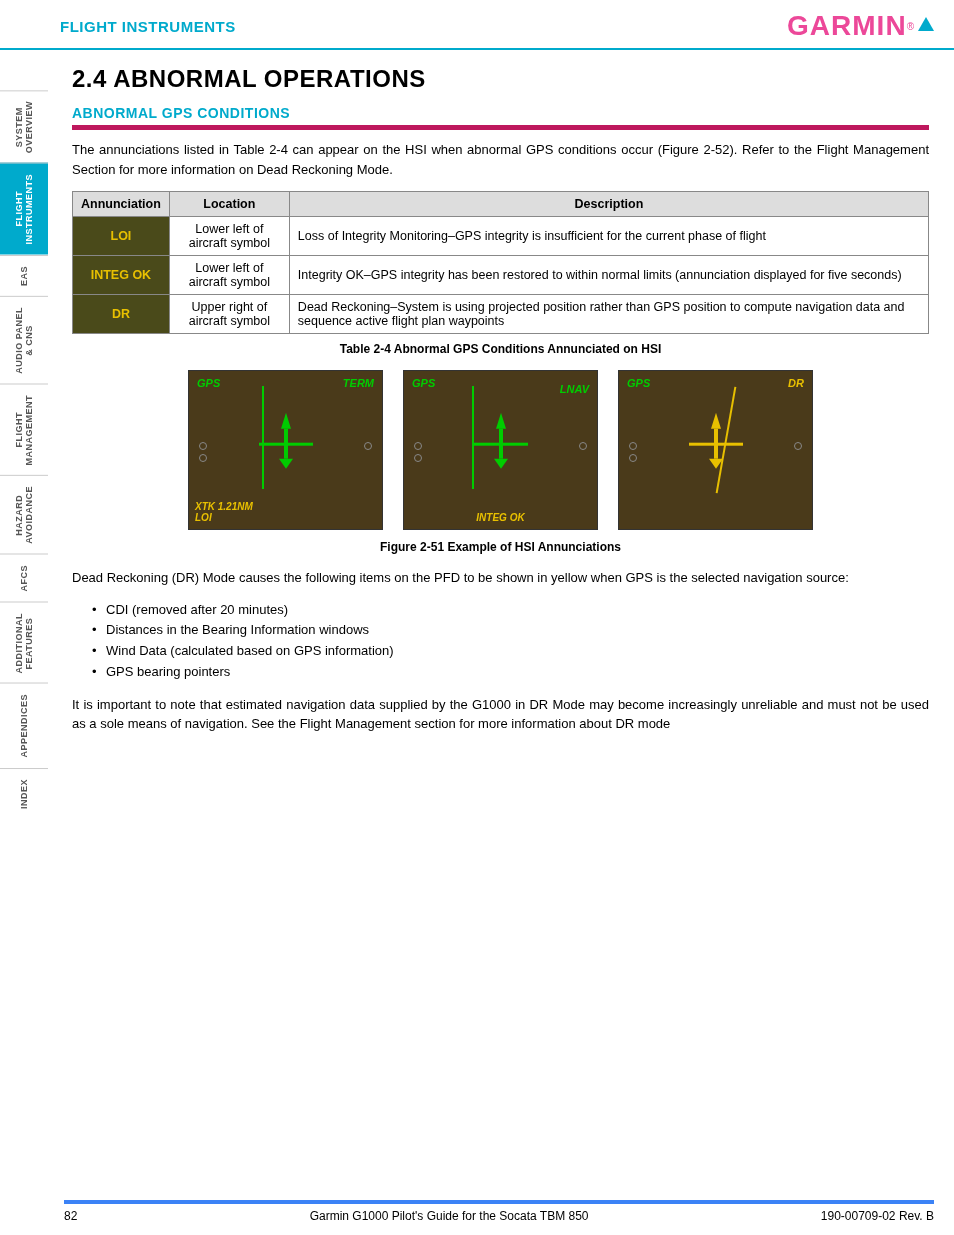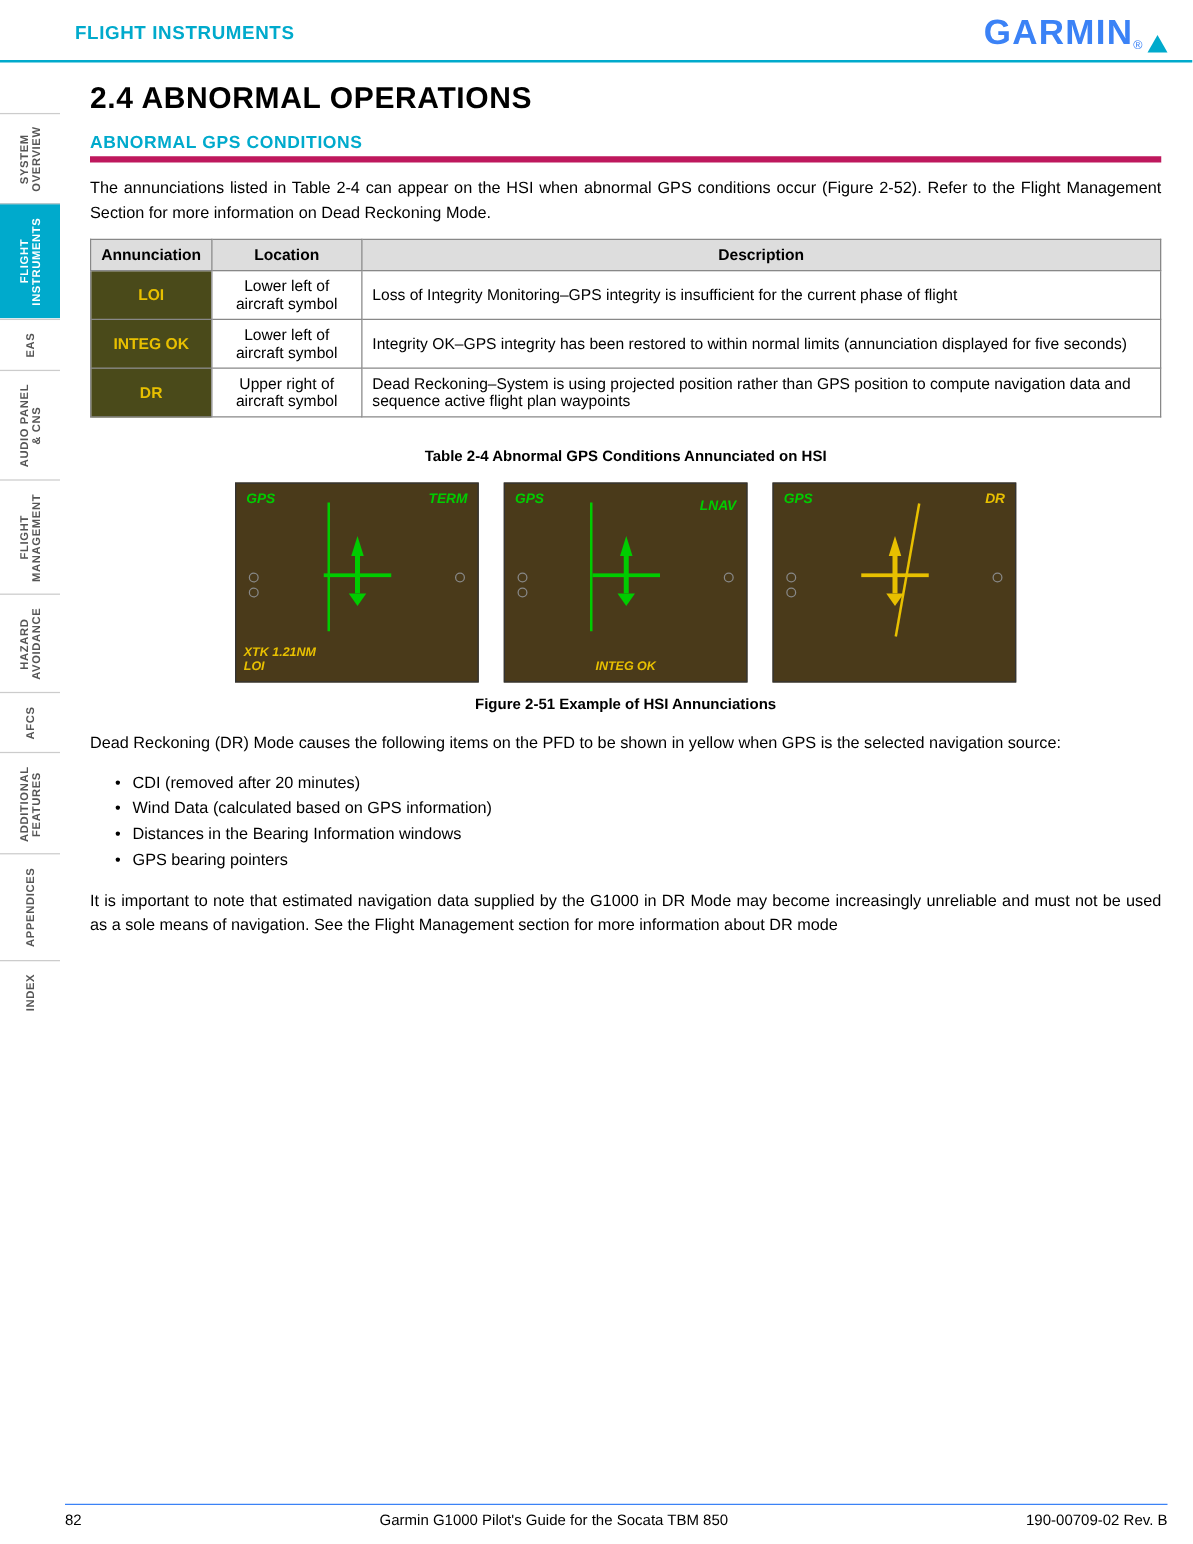--- a/index.html
+++ b/index.html
@@ -22,26 +22,26 @@
       border-bottom: 2px solid #00aacc;
     }
     .header-title {
       font-size: 15px;
       font-weight: bold;
       color: #00aacc;
       letter-spacing: 0.5px;
     }
     .garmin-logo {
       display: flex;
-      align-items: flex-end;
+      align-items: center;
       font-size: 28px;
       font-weight: bold;
       font-family: Arial, sans-serif;
       letter-spacing: 1px;
-      color: #3b82f6;
+      color: #ec4899;
     }
     .garmin-logo .triangle {
       width: 0;
       height: 0;
       border-left: 8px solid transparent;
       border-right: 8px solid transparent;
       border-bottom: 14px solid #00aacc;
       margin-left: 3px;
       margin-top: -4px;
     }
@@ -114,21 +114,21 @@
       font-size: 13px;
       line-height: 1.5;
       text-align: justify;
       margin-bottom: 12px;
     }
 
     
     .gps-table {
       width: 100%;
       border-collapse: collapse;
-      margin-bottom: 24px;
+      margin-bottom: 8px;
       font-size: 12.5px;
     }
     .gps-table th {
       background: #ddd;
       border: 1px solid #888;
       padding: 5px 8px;
       text-align: center;
       font-weight: bold;
     }
     .gps-table td {
@@ -216,26 +216,26 @@
     .bullet-list li::before {
       content: "•";
       position: absolute;
       left: 0;
     }
 
     
     .page-footer {
       position: absolute;
       bottom: 12px;
-      left: 52px;
+      left: 64px;
       right: 20px;
       display: flex;
       justify-content: space-between;
       font-size: 12px;
-      border-top: 1px solid #3b82f6;
+      border-top: 4px solid #3b82f6;
       padding-top: 5px;
     }
     .footer-center {
       font-weight: normal;
     }
   </style>
 </head>
 <body>
 
 <div class="top-header">
@@ -391,22 +391,22 @@
     </div>
 
   </div>
 
   <p class="figure-caption">Figure 2-51  Example of HSI Annunciations</p>
 
   <p class="body-text">Dead Reckoning (DR) Mode causes the following items on the PFD to be shown in yellow when GPS is the selected navigation source:</p>
 
   <ul class="bullet-list">
     <li>CDI (removed after 20 minutes)</li>
+    <li>Distances in the Bearing Information windows</li>
     <li>Wind Data (calculated based on GPS information)</li>
-    <li>Distances in the Bearing Information windows</li>
     <li>GPS bearing pointers</li>
   </ul>
 
   <p class="body-text">It is important to note that estimated navigation data supplied by the G1000 in DR Mode may become increasingly unreliable and must not be used as a sole means of navigation.  See the Flight Management section for more information about DR mode</p>
 
 </div>
 
 <div class="page-footer">
   <span>82</span>
   <span class="footer-center">Garmin G1000 Pilot's Guide for the Socata TBM 850</span>

